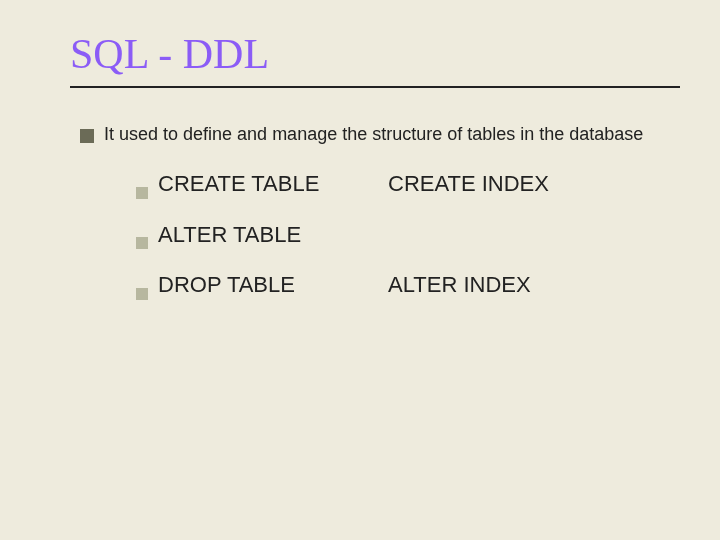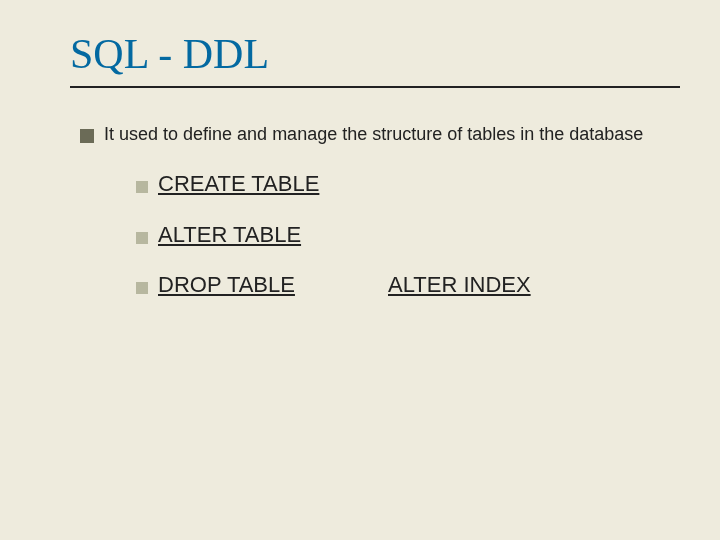--- a/index.html
+++ b/index.html
@@ -16,21 +16,21 @@
     width: 720px;
     height: 540px;
     padding: 30px 40px 40px 70px;
     position: relative;
   }
   .title {
     font-family: "Times New Roman", Times, serif;
     font-size: 42px;
     font-weight: 400;
     margin: 0 0 8px 0;
-    color: #0369a1;
+    color: #8b5cf6;
   }
   .title-rule {
     border: none;
     border-top: 2px solid #222;
     margin: 0 0 34px 0;
     width: 100%;
   }
   .content {
     margin-left: 10px;
   }
@@ -50,23 +50,22 @@
   .lvl1 .text {
     font-size: 18px;
     line-height: 1.35;
   }
   .lvl2-group {
     margin-left: 56px;
     margin-top: 10px;
   }
   .lvl2 {
     display: flex;
-    align-items: center;
+    align-items: flex-end;
     margin-bottom: 22px;
-    text-decoration: underline;
   }
   .lvl2 .bullet {
     width: 12px;
     height: 12px;
     background: #b7b79f;
     margin-right: 10px;
     margin-top: 5px;
     flex-shrink: 0;
   }
   .lvl2 .cols {
@@ -96,20 +95,21 @@
       <span class="text">It used to define and manage the structure of tables in the database</span>
     </div>
 
 
     <div class="lvl2-group">
 
       <div class="lvl2">
         <span class="bullet"></span>
         <div class="cols">
           <span class="col-a">CREATE TABLE</span>
+          <span class="col-b">CREATE INDEX</span>
         </div>
       </div>
 
       <div class="lvl2">
         <span class="bullet"></span>
         <div class="cols">
           <span class="col-a">ALTER TABLE</span>
           <span class="col-b"></span>
         </div>
       </div>

